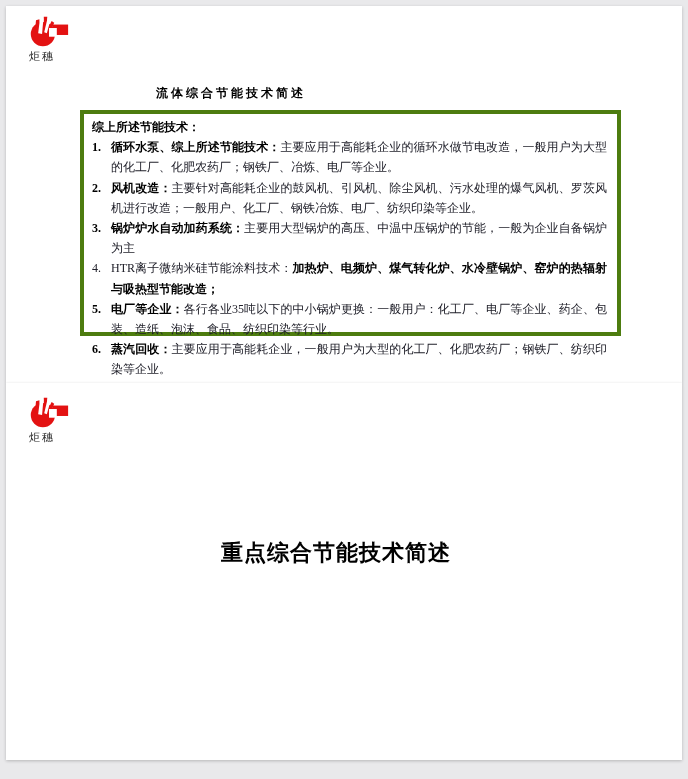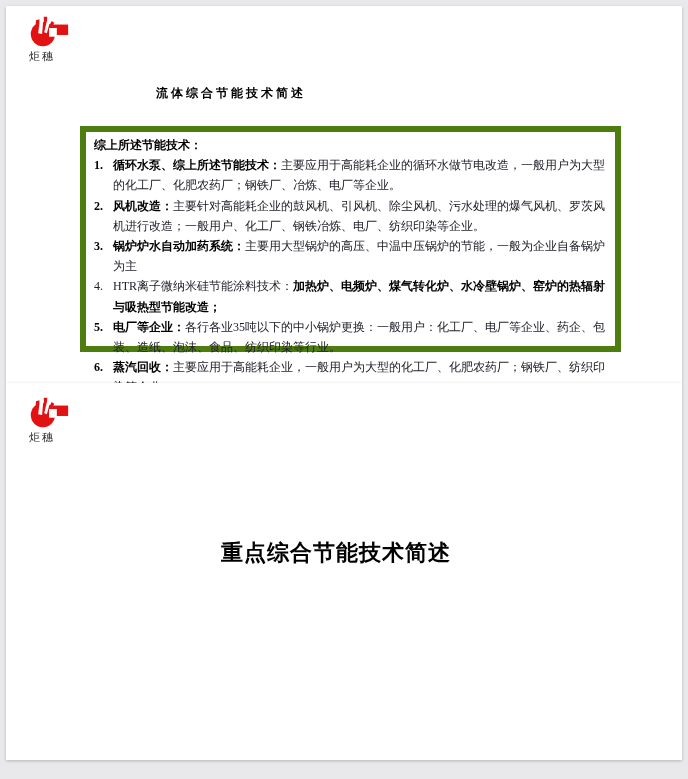--- a/index.html
+++ b/index.html
@@ -25,24 +25,24 @@
     font-size:11px;color:#1c1c1c;letter-spacing:2px;
     margin-top:1px;margin-left:1px;
   }
   
   .title1{
     position:absolute;left:150px;top:79px;margin:0;
     font-size:12px;font-weight:bold;color:#000;
     letter-spacing:3px;
   }
   .textbox{
-    position:absolute;left:74px;top:120px;
+    position:absolute;left:74px;top:104px;
     width:541px;height:226px;
     box-sizing:border-box;
-    border:6px solid #4d7c0f;
+    border:4px solid #4d7c0f;
     padding:3px 10px 0 8px;
     font-size:12px;line-height:20.2px;
     color:#20202a;
   }
   .box-header{font-weight:bold;color:#000;}
   .item{display:flex;}
   .item .num{width:19px;flex-shrink:0;}
   .item .content{flex:1;text-align:justify;text-justify:inter-ideograph;}
   .bold{font-weight:bold;color:#000;}
   .normal{font-weight:normal;}

